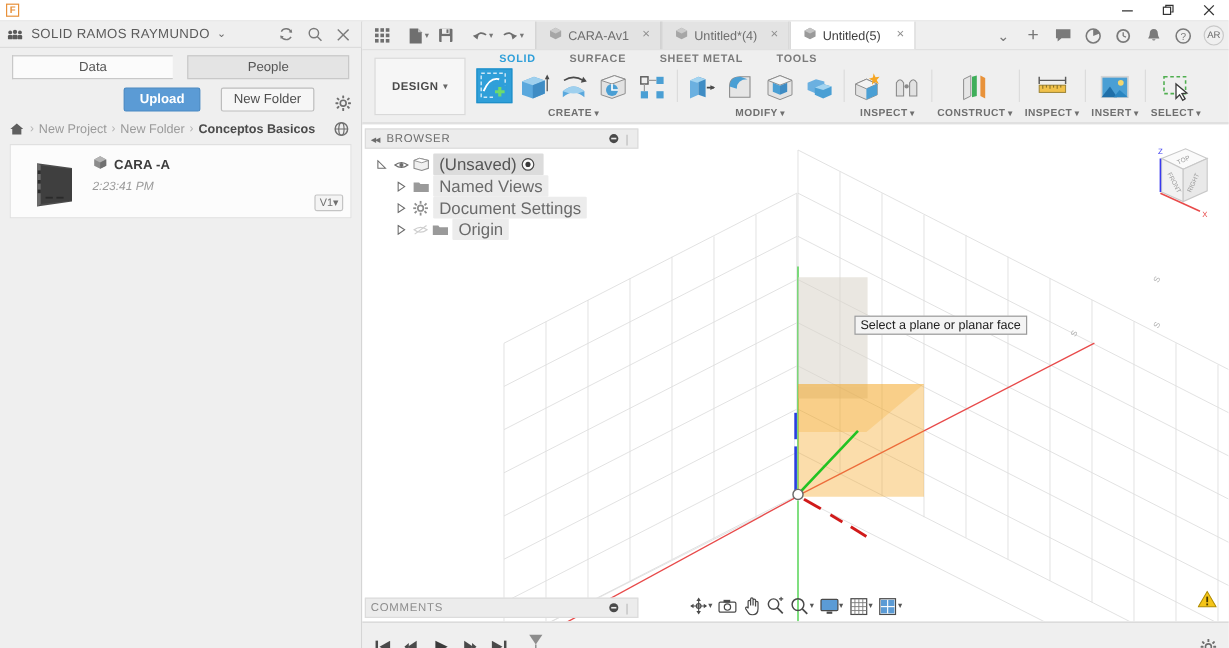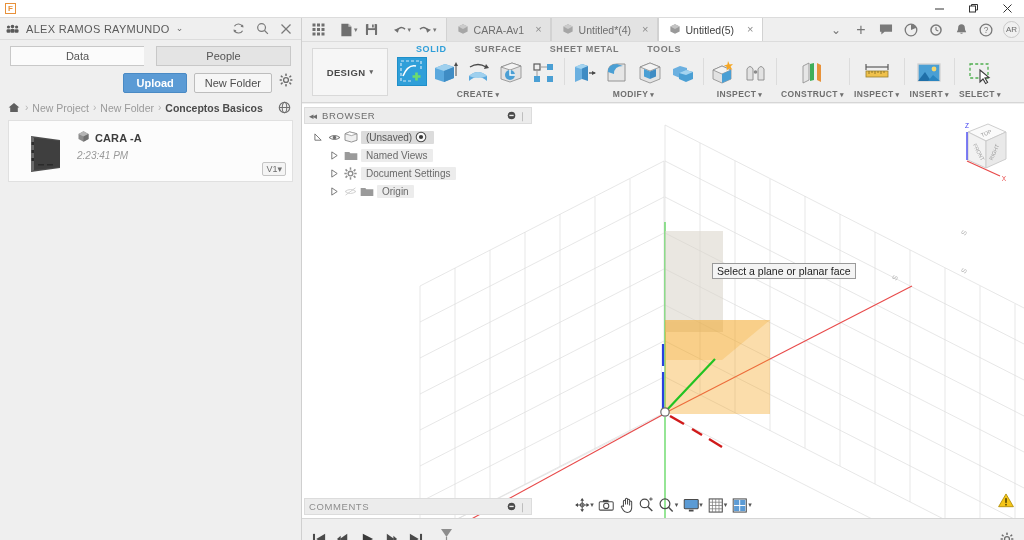--- a/index.html
+++ b/index.html
@@ -52,22 +52,22 @@
   .dp-tabs { display: flex; padding: 6px 10px 0 10px; gap: 12px; }
   .dp-tab {
     flex: 1; height: 20px; font-size: 11px; color: #555;
     display: flex; align-items: center; justify-content: center;
     border: 1px solid #c8c8c8; background: #e4e4e4;
   }
   .dp-tab.active { background: #fbfbfb; border-right: none; }
   .dp-tab:last-child { border-left: 1px solid #c8c8c8; }
 
   .dp-actions {
-    display: flex; align-items: flex-start; justify-content: flex-end;
-    gap: 7px; padding: 7px 8px 0 0;
+    display: flex; align-items: flex-end; justify-content: flex-end;
+    gap: 17px; padding: 7px 8px 0 0;
   }
   .btn-upload {
     background: #5b9bd5; color: #ffffff; font-size: 11px; font-weight: bold;
     border: 1px solid #4a8ac4; border-radius: 2px;
     padding: 0 12px; height: 20px; line-height: 18px; cursor: pointer;
   }
   .btn-newfolder {
     background: #f6f6f6; color: #4d4d4d; font-size: 11px;
     border: 1px solid #bdbdbd; border-radius: 2px;
     padding: 0 10px; height: 20px; line-height: 18px; cursor: pointer;
@@ -192,21 +192,21 @@
   }
   .bp-collapse { color: #6d6d6d; font-size: 9px; margin-right: 6px; letter-spacing:-1px;}
   .bp-dot { margin-left: auto; display: flex; align-items: center; gap: 3px; }
   .bp-tree { padding-top: 4px; }
   .bp-row { display: flex; align-items: center; height: 18px; padding-left: 10px; }
   .bp-arrow { width: 14px; color: #6d6d6d; font-size: 9px; display:flex; align-items:center; }
   .bp-eye { width: 16px; display: flex; align-items: center; }
   .bp-icon { width: 17px; display: flex; align-items: center; }
   .bp-label {
     background: #ececec; color: #6a6a6a; padding: 1px 5px; border-radius: 1px;
-    font-size: 10px; white-space: nowrap;
+    font-size: 14px; white-space: nowrap;
   }
   .bp-label.root { background: #dcdcdc; color: #555; padding-right: 22px; }
   .bp-radio { margin-left: -19px; display: flex; }
 
   .tooltip {
     position: absolute; z-index: 10;
     background: #f4f4f4; border: 1px solid #9a9a9a;
     font-size: 10.5px; color: #222; padding: 1px 4px; white-space: nowrap;
   }
 
@@ -273,21 +273,21 @@
       <span class="dp-people-icon">
         <svg width="13" height="10" viewBox="0 0 13 10">
           <circle cx="2.5" cy="3" r="1.6" fill="#5a5a5a"></circle>
             <rect x="0.6" y="5.2" width="3.8" height="3.6" rx="1" fill="#5a5a5a"></rect>
           <circle cx="6.5" cy="2.6" r="1.8" fill="#5a5a5a"></circle>
             <rect x="4.4" y="5" width="4.2" height="3.8" rx="1" fill="#5a5a5a"></rect>
           <circle cx="10.6" cy="3" r="1.6" fill="#5a5a5a"></circle>
             <rect x="8.7" y="5.2" width="3.8" height="3.6" rx="1" fill="#5a5a5a"></rect>
         </svg>
       </span>
-      <span class="dp-username">ALEX RAMOS RAYMUNDO</span>
+      <span class="dp-username">SOLID RAMOS RAYMUNDO</span>
       <span class="dp-caret">⌄</span>
       <span class="dp-hdr-icons">
         <span>
           <svg width="13" height="13" viewBox="0 0 14 14">
             <path d="M11.5 5.2A5 5 0 0 0 2.6 4.6" fill="none" stroke="#7a7a7a" stroke-width="1.3"></path>
             <path d="M2.5 8.8a5 5 0 0 0 8.9 0.6" fill="none" stroke="#7a7a7a" stroke-width="1.3"></path>
             <polygon points="11.8,2.6 12.4,5.8 9.2,5.2" fill="#7a7a7a"></polygon>
             <polygon points="2.2,11.4 1.6,8.2 4.8,8.8" fill="#7a7a7a"></polygon>
           </svg>
         </span>

